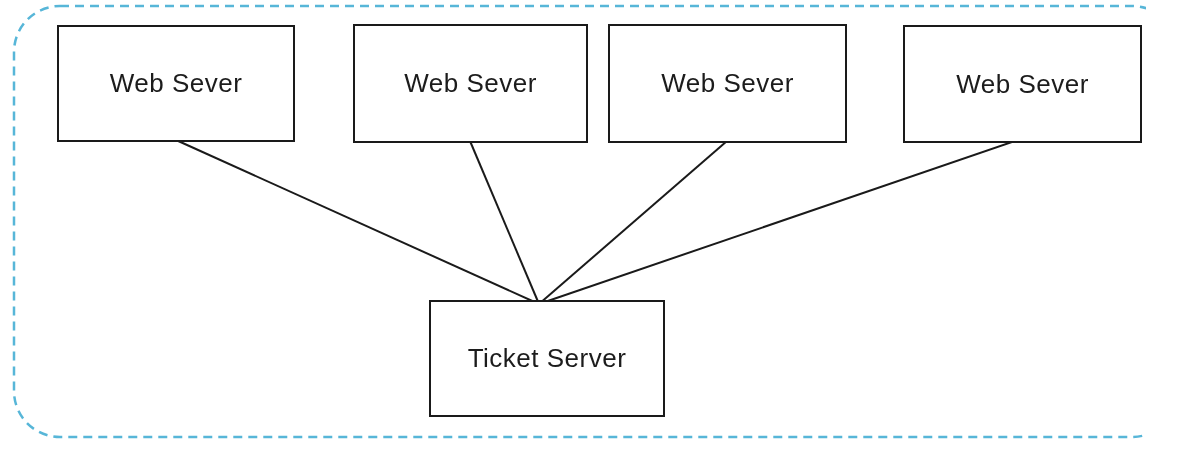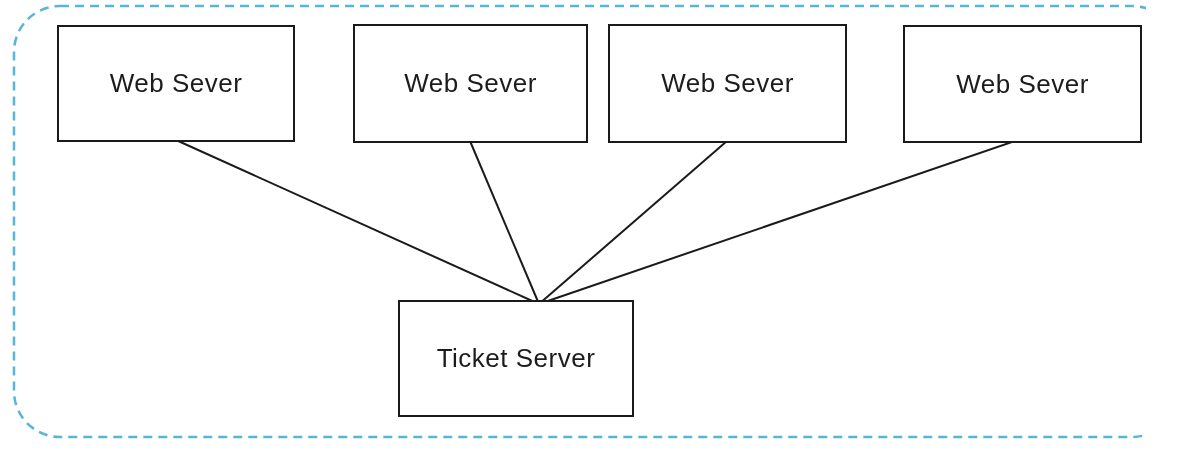--- a/index.html
+++ b/index.html
@@ -29,21 +29,21 @@
     align-items: center;
     justify-content: center;
     font-size: 26px;
     color: #1c1c1c;
     letter-spacing: 0.5px;
   }
   .node-web-1 { left: 57px;  top: 25px;  width: 238px; height: 117px; }
   .node-web-2 { left: 353px; top: 24px;  width: 235px; height: 119px; }
   .node-web-3 { left: 608px; top: 24px;  width: 239px; height: 119px; }
   .node-web-4 { left: 903px; top: 25px;  width: 239px; height: 118px; }
-  .node-ticket { left: 398px; top: 300px; width: 236px; height: 117px; }
+  .node-ticket { left: 429px; top: 300px; width: 236px; height: 117px; }
 </style>
 </head>
 <body>
 
 <div class="canvas">
 
   <svg class="layer" width="1202" height="450" viewBox="0 0 1202 450">
 
     <rect x="14" y="6" width="1164" height="431" rx="46" ry="46" fill="none" stroke="#57b6d8" stroke-width="2.5" stroke-dasharray="9 6"></rect>
 

